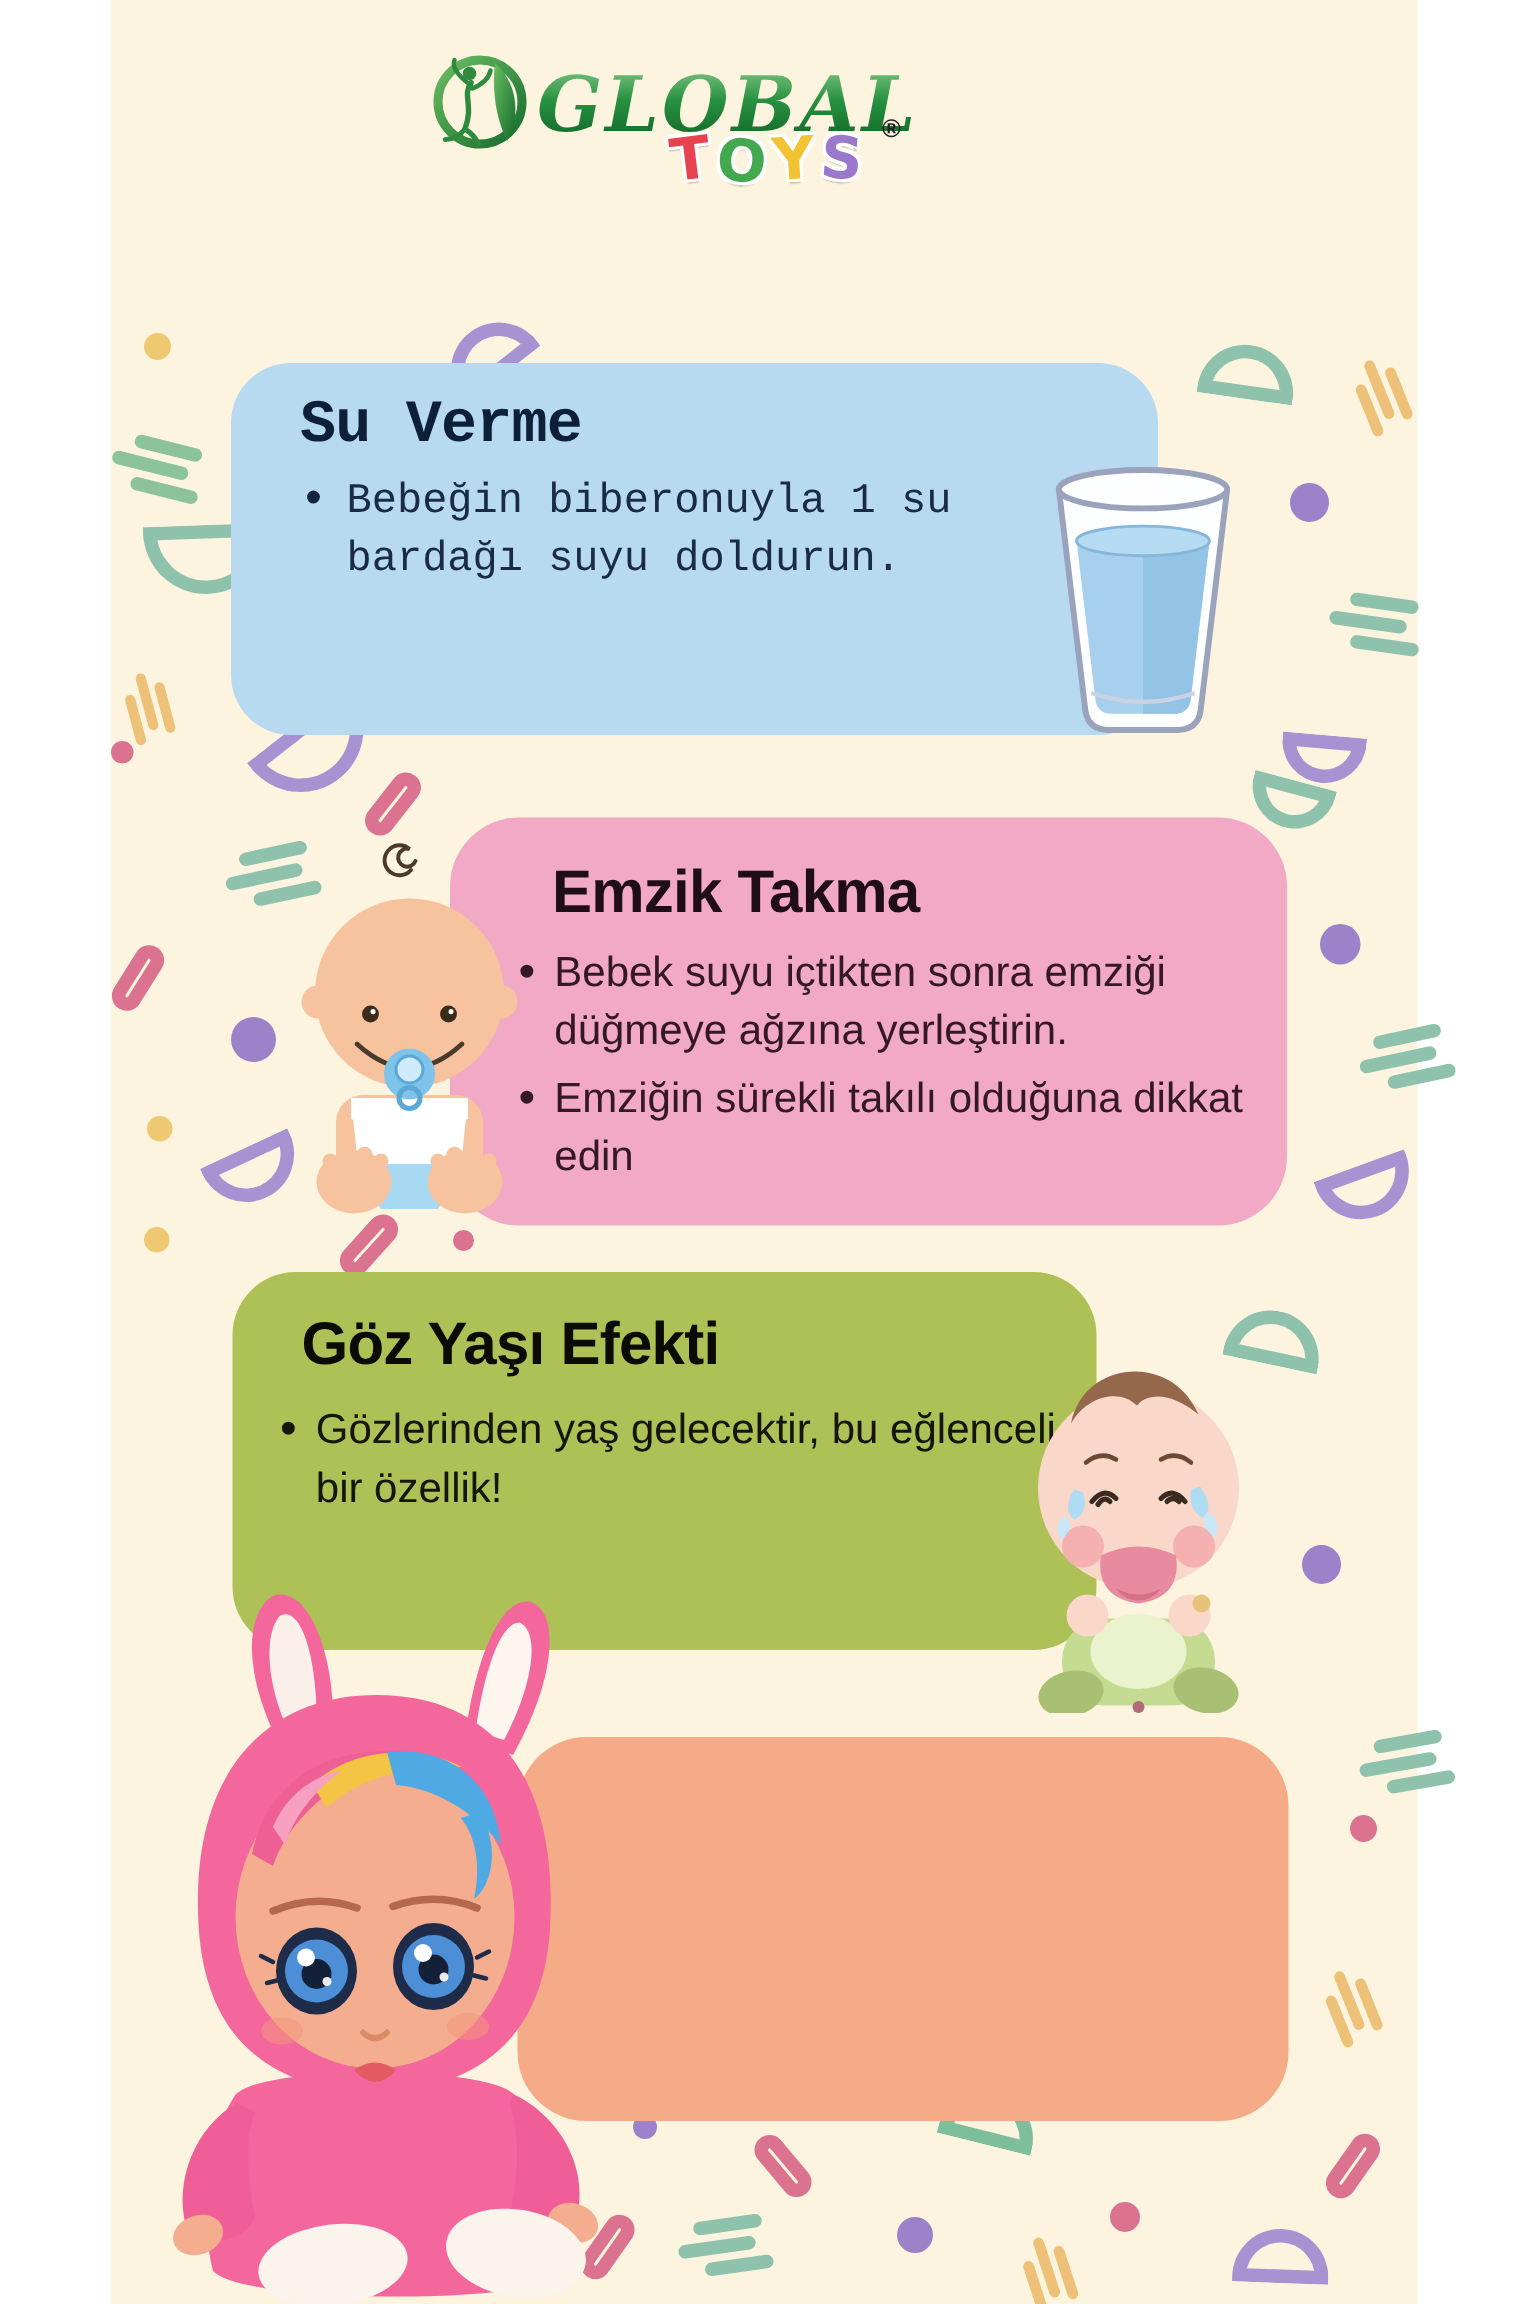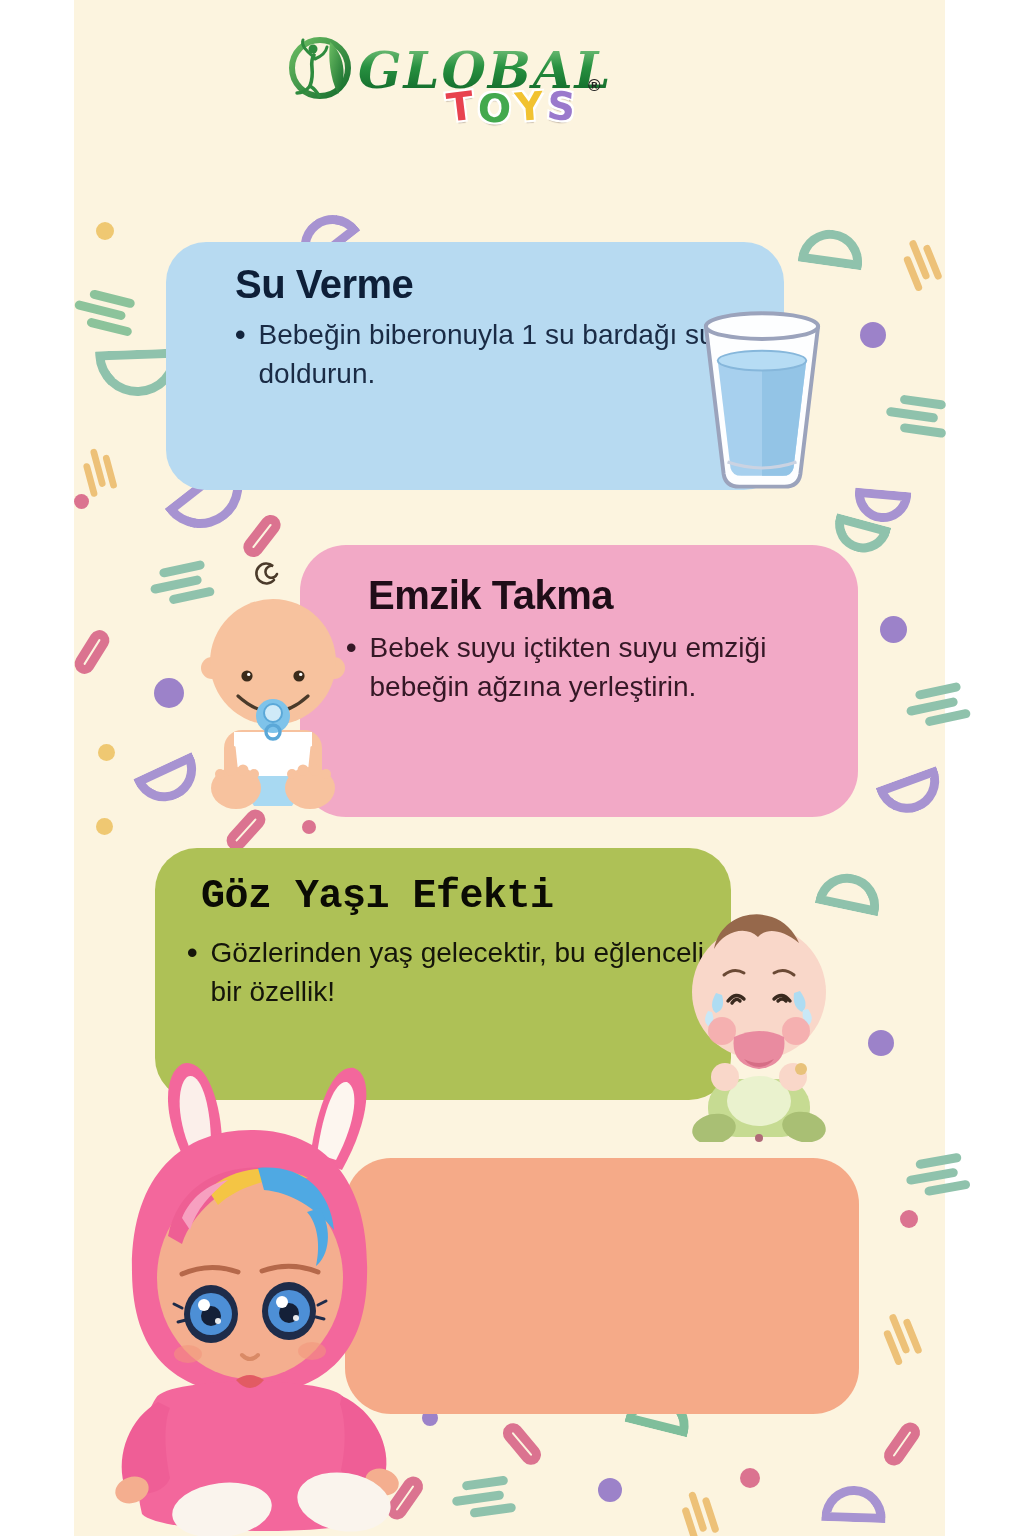--- a/index.html
+++ b/index.html
@@ -40,34 +40,34 @@
   .title{position:absolute;left:74px;top:134px;width:871px;margin:0;text-align:center;
          font-size:42px;font-weight:800;letter-spacing:-0.5px;color:#141414;}
 
   
   .card{position:absolute;box-sizing:border-box;z-index:2;}
   .card h2{margin:0;font-size:40px;font-weight:800;letter-spacing:-0.5px;}
   .bullet{display:flex;gap:13px;margin-top:6px;}
   .bullet::before{content:"•";font-size:30px;line-height:39px;font-weight:bold;}
   .bt{font-size:28px;line-height:39px;}
 
-  .card-blue{left:166px;top:242px;width:618px;height:248px;background:#B7DAF1;border-radius:40px;
-             padding:20px 30px 0 69px;color:#1A2B45;}
+  .card-blue{left:154px;top:242px;width:618px;height:248px;background:#B7DAF1;border-radius:40px;
+             padding:20px 30px 0 46px;color:#1A2B45;font-family:Liberation Mono, monospace;}
   .card-blue h2{color:#0E1F38;margin-bottom:8px;}
   .card-blue .bt{width:505px;}
   .card-blue .bullet::before{color:#13243C;}
 
   .card-pink{left:300px;top:545px;width:558px;height:272px;background:#F2A9C6;border-radius:46px;
              padding:28px 20px 0 46px;color:#351826;}
   .card-pink h2{color:#1F0D18;margin-left:22px;margin-bottom:10px;}
   .card-pink .bt{width:468px;}
 
   .card-green{left:155px;top:848px;width:576px;height:252px;background:#AEC156;border-radius:42px;
               padding:26px 18px 0 32px;color:#15150A;}
-  .card-green h2{color:#0B0B04;margin-left:14px;margin-bottom:14px;font-family:Liberation Mono, monospace;}
+  .card-green h2{color:#0B0B04;margin-left:14px;margin-bottom:14px;}
   .card-green .bt{width:512px;}
 
   .card-orange{left:345px;top:1158px;width:514px;height:256px;background:#F5AA88;border-radius:46px;
                padding:36px 20px 0 62px;color:#3A1D10;}
   .card-orange h2{color:#251008;margin-left:22px;margin-bottom:16px;}
   .card-orange .bt{width:320px;}
 
   .illus{position:absolute;z-index:3;}
 </style>
 </head>
@@ -187,21 +187,24 @@
   <section class="card card-blue">
     <h2>Su Verme</h2>
     <div class="bullet">
         <span class="bt">Bebeğin biberonuyla 1 su bardağı suyu doldurun.</span>
       </div>
   </section>
 
   <section class="card card-pink">
     <h2>Emzik Takma</h2>
     <div class="bullet">
-        <span class="bt">Bebek suyu içtikten suyu emziği bebeğin ağzına yerleştirin.</span>
+        <span class="bt">Bebek suyu içtikten sonra emziği düğmeye ağzına yerleştirin.</span>
+      </div>
+    <div class="bullet">
+        <span class="bt">Emziğin sürekli takılı olduğuna dikkat edin</span>
       </div>
   </section>
 
   <section class="card card-green">
     <h2>Göz Yaşı Efekti</h2>
     <div class="bullet">
         <span class="bt">Gözlerinden yaş gelecektir, bu eğlenceli bir özellik!</span>
       </div>
   </section>
 

